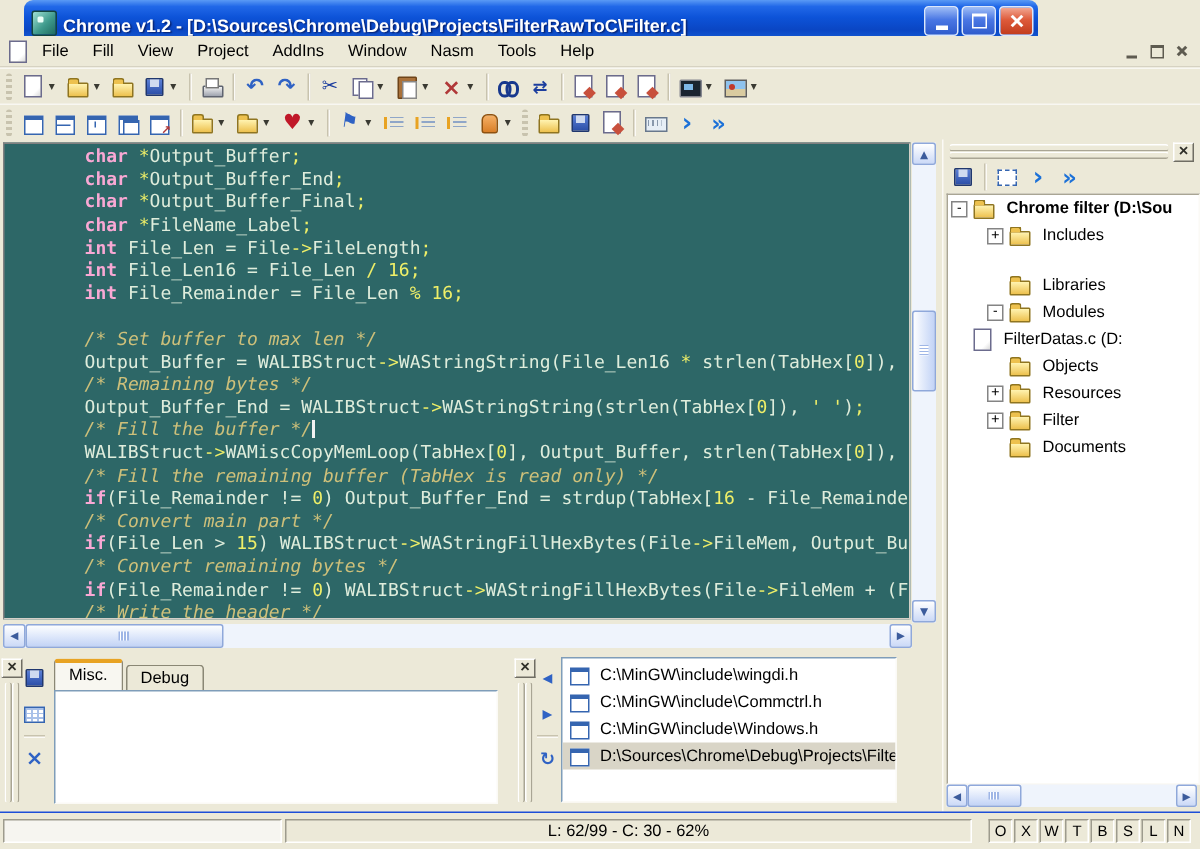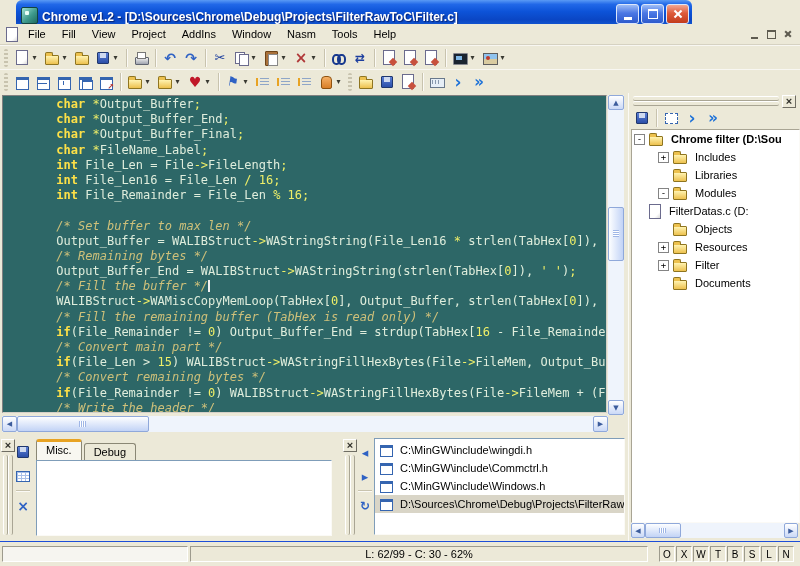--- a/index.html
+++ b/index.html
@@ -119,21 +119,21 @@
   .i-winlist::before{content:"";position:absolute;left:1px;top:2px;width:11px;height:8px;background:#fff;
     border:1px solid #3565B0;border-top:3px solid #3565B0}
 
   
   #main{left:0;top:93px;width:628px;height:344px;background:#ECE9D8}
   #editor{left:2px;top:2px;width:605px;height:318px;background:#2D6767;overflow:hidden;
     border:1px solid;border-color:#808080 #D4D0C8 #D4D0C8 #808080;
     font-family:"DejaVu Sans Mono","Liberation Mono",monospace;font-size:12px;line-height:15.2px;
     padding:1px 0 0 10px;box-sizing:border-box;white-space:pre}
   .cline{height:15.2px;white-space:pre}
-  .tk-kw{color:#fde047;font-weight:bold}
+  .tk-kw{color:#f9a8d4;font-weight:bold}
   .tk-pl{color:#DFEDDC}
   .tk-yl{color:#EFEF68}
   .tk-cm{color:#CEC07A;font-style:italic}
   .caret{display:inline-block;width:2px;height:12px;background:#F2F2F2;vertical-align:-2px}
 
   
   .strack{position:absolute;background:#EFF4FC}
   .sbtn{position:absolute;background:linear-gradient(180deg,#FFFFFF,#CBD9F7);border:1px solid #8FA8DA;border-radius:2px;
     display:flex;align-items:center;justify-content:center;box-sizing:border-box;
     font-family:"DejaVu Sans",sans-serif;font-size:7px;color:#3C5C9C}
@@ -174,21 +174,21 @@
   #bl-tools{left:15px;top:3px}
   #br-tools{left:357px;top:3px}
   .vtools .tbtn2{padding:0;margin:1px 0}
   .vtools .tsep{width:14px;height:1px;background:#C8C3AE;border-bottom:1px solid #FBFAF6;border-right:none;margin:2px 0}
   #bl-tabs{position:absolute;left:36px;top:1px;height:22px;display:flex;align-items:flex-end}
   .tab{height:17px;box-sizing:border-box;padding:2px 9px 0;margin-right:2px;font-size:11px;
     background:#ECE9D8;border:1px solid #8A8775;border-bottom:none;border-radius:3px 3px 0 0}
   .tab.active{height:21px;background:#F8F7F1;border-top:3px solid #E8A323;padding-top:2px}
   .sunkwhite{background:#fff;border:1px solid;border-color:#7F9DB9 #FBFAF6 #FBFAF6 #7F9DB9;box-sizing:border-box}
   #bl-content{position:absolute;left:36px;top:23px;width:296px;height:76px}
-  #br-list{position:absolute;left:374px;top:1px;width:251px;height:97px;overflow:hidden;padding-top:2px}
+  #br-list{position:absolute;left:374px;top:1px;width:224px;height:97px;overflow:hidden;padding-top:2px}
   .lrow{height:18px;display:flex;align-items:center;padding-left:4px;white-space:nowrap;overflow:hidden}
   .lrow .ico{margin-right:4px}
   .lrow span.llabel{font-size:11px;padding:1px 2px}
   .lrow.sel{background:#D9D5C7}
 
   
   #statusbar{left:0;top:541px;width:800px;height:25px;background:#ECE9D8;border-top:1px solid #1d4ed8;box-sizing:border-box}
   .sseg{position:absolute;top:4px;height:16px;box-sizing:border-box;background:#ECE9D8;
     border:1px solid;border-color:#9D9B8D #FFFFFF #FFFFFF #9D9B8D}
   #sseg1{left:2px;width:186px;background:#F6F5F0}
@@ -423,21 +423,21 @@
       <div class="trow" style="padding-left: 2px;">
         <span class="texp">-</span>
         <span class="ico i-tree-folder"></span>
         <span class="tlabel b">Chrome filter (D:\Sou</span>
       </div>
       <div class="trow" style="padding-left: 26px;">
         <span class="texp">+</span>
         <span class="ico i-tree-folder"></span>
         <span class="tlabel">Includes</span>
       </div>
-      <div class="trow" style="padding-left: 26px;">
+      <div class="trow" style="padding-left: 26px; margin-top: 15px;">
         <span class="texp hid"></span>
         <span class="ico i-tree-folder"></span>
         <span class="tlabel">Libraries</span>
       </div>
       <div class="trow" style="padding-left: 26px;">
         <span class="texp">-</span>
         <span class="ico i-tree-folder"></span>
         <span class="tlabel">Modules</span>
       </div>
       <div class="trow" style="">

